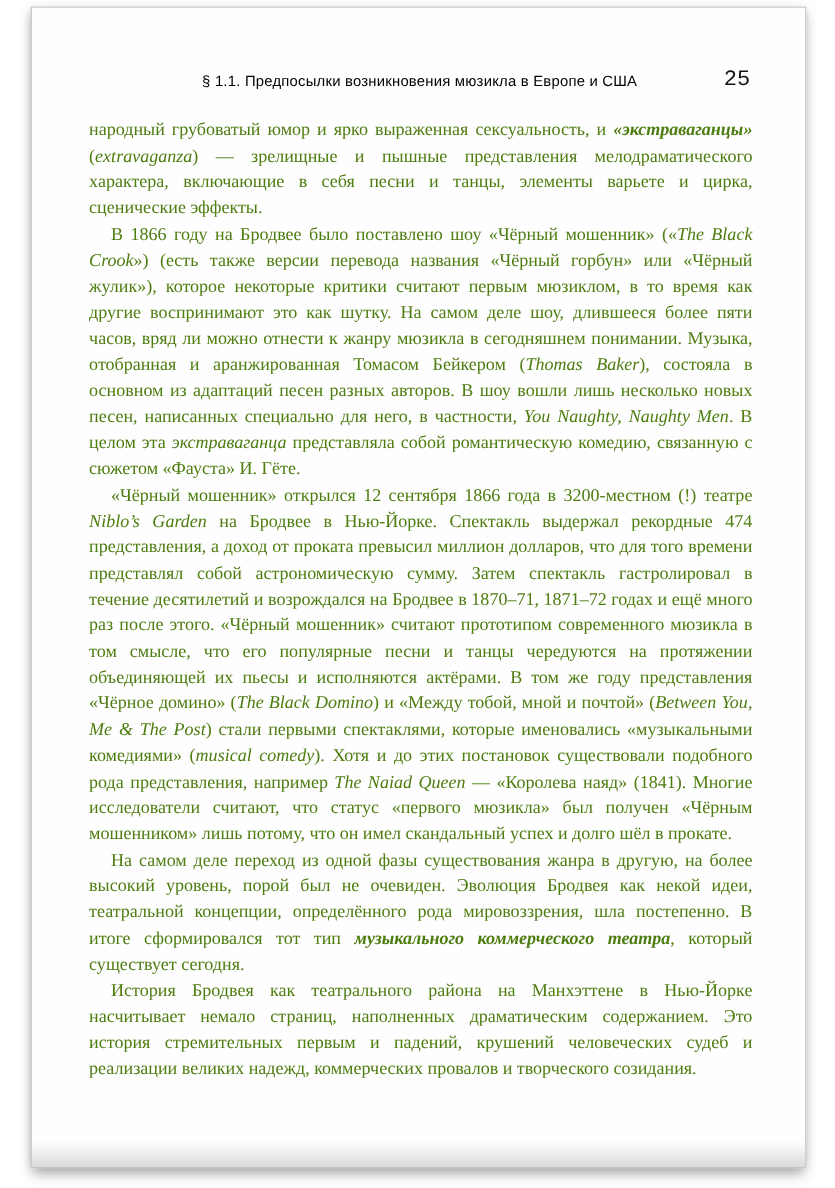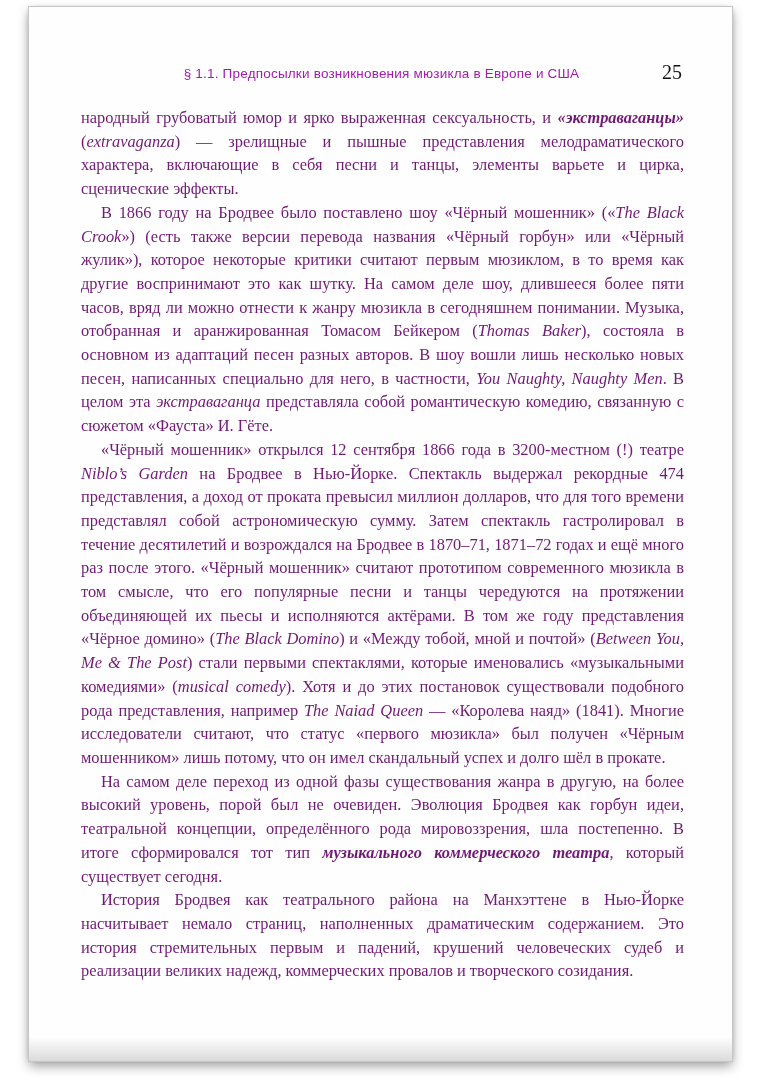--- a/index.html
+++ b/index.html
@@ -36,37 +36,37 @@
     top: 54px;
     height: 24px;
   }
   .running-title {
     position: absolute;
     left: 0; right: 0;
     top: 5px;
     text-align: center;
     font-family: "Liberation Sans", "DejaVu Sans", sans-serif;
     font-size: 13.5px;
-    color: #a21caf;
+    color: #000000;
     letter-spacing: 0.2px;
   }
   .page-number {
     position: absolute;
     right: 0;
     top: 0;
-    font-family: Liberation Serif, serif;
+    font-family: Liberation Mono, monospace;
     font-size: 20px;
     color: #111;
   }
   .page-body {
     position: absolute;
     left: 52px;
     top: 99px;
     width: 603px;
-    color: #701a75;
+    color: #4d7c0f;
     font-size: 16.4px;
     line-height: 23.7px;
     text-align: justify;
   }
   .page-body p {
     margin: 0;
     padding: 0;
     text-indent: 20px;
   }
   .page-body p.noindent {
@@ -80,16 +80,16 @@
 
 <div class="page">
   <div class="running-head">
     <div class="running-title">§ 1.1. Предпосылки возникновения мюзикла в Европе и США</div>
     <div class="page-number">25</div>
   </div>
   <div class="page-body">
       <p class="noindent"><span>народный грубоватый юмор и ярко выраженная сексуальность, и </span><span class="bi">«экстраваганцы»</span><span> (</span><span class="it">extravaganza</span><span>) — зрелищные и пышные представления мелодраматического характера, включающие в себя песни и танцы, элементы варьете и цирка, сценические эффекты.</span></p>
       <p><span>В 1866 году на Бродвее было поставлено шоу «Чёрный мошенник» («</span><span class="it">The Black Crook</span><span>») (есть также версии перевода названия «Чёрный горбун» или «Чёрный жулик»), которое некоторые критики считают первым мюзиклом, в то время как другие воспринимают это как шутку. На самом деле шоу, длившееся более пяти часов, вряд ли можно отнести к жанру мюзикла в сегодняшнем понимании. Музыка, отобранная и аранжированная Томасом Бейкером (</span><span class="it">Thomas Baker</span><span>), состояла в основном из адаптаций песен разных авторов. В шоу вошли лишь несколько новых песен, написанных специально для него, в частности, </span><span class="it">You Naughty, Naughty Men</span><span>. В целом эта </span><span class="it">экстраваганца</span><span> представляла собой романтическую комедию, связанную с сюжетом «Фауста» И. Гёте.</span></p>
       <p><span>«Чёрный мошенник» открылся 12 сентября 1866 года в 3200-местном (!) театре </span><span class="it">Niblo’s Garden</span><span> на Бродвее в Нью-Йорке. Спектакль выдержал рекордные 474 представления, а доход от проката превысил миллион долларов, что для того времени представлял собой астрономическую сумму. Затем спектакль гастролировал в течение десятилетий и возрождался на Бродвее в 1870–71, 1871–72 годах и ещё много раз после этого. «Чёрный мошенник» считают прототипом современного мюзикла в том смысле, что его популярные песни и танцы чередуются на протяжении объединяющей их пьесы и исполняются актёрами. В том же году представления «Чёрное домино» (</span><span class="it">The Black Domino</span><span>) и «Между тобой, мной и почтой» (</span><span class="it">Between You, Me &amp; The Post</span><span>) стали первыми спектаклями, которые именовались «музыкальными комедиями» (</span><span class="it">musical comedy</span><span>). Хотя и до этих постановок существовали подобного рода представления, например </span><span class="it">The Naiad Queen</span><span> — «Королева наяд» (1841). Многие исследователи считают, что статус «первого мюзикла» был получен «Чёрным мошенником» лишь потому, что он имел скандальный успех и долго шёл в прокате.</span></p>
-      <p><span>На самом деле переход из одной фазы существования жанра в другую, на более высокий уровень, порой был не очевиден. Эволюция Бродвея как горбун идеи, театральной концепции, определённого рода мировоззрения, шла постепенно. В итоге сформировался тот тип </span><span class="bi">музыкального коммерческого театра</span><span>, который существует сегодня.</span></p>
+      <p><span>На самом деле переход из одной фазы существования жанра в другую, на более высокий уровень, порой был не очевиден. Эволюция Бродвея как некой идеи, театральной концепции, определённого рода мировоззрения, шла постепенно. В итоге сформировался тот тип </span><span class="bi">музыкального коммерческого театра</span><span>, который существует сегодня.</span></p>
       <p><span>История Бродвея как театрального района на Манхэттене в Нью-Йорке насчитывает немало страниц, наполненных драматическим содержанием. Это история стремительных первым и падений, крушений человеческих судеб и реализации великих надежд, коммерческих провалов и творческого созидания.</span></p>
     </div>
 </div>
 
 </body></html>

